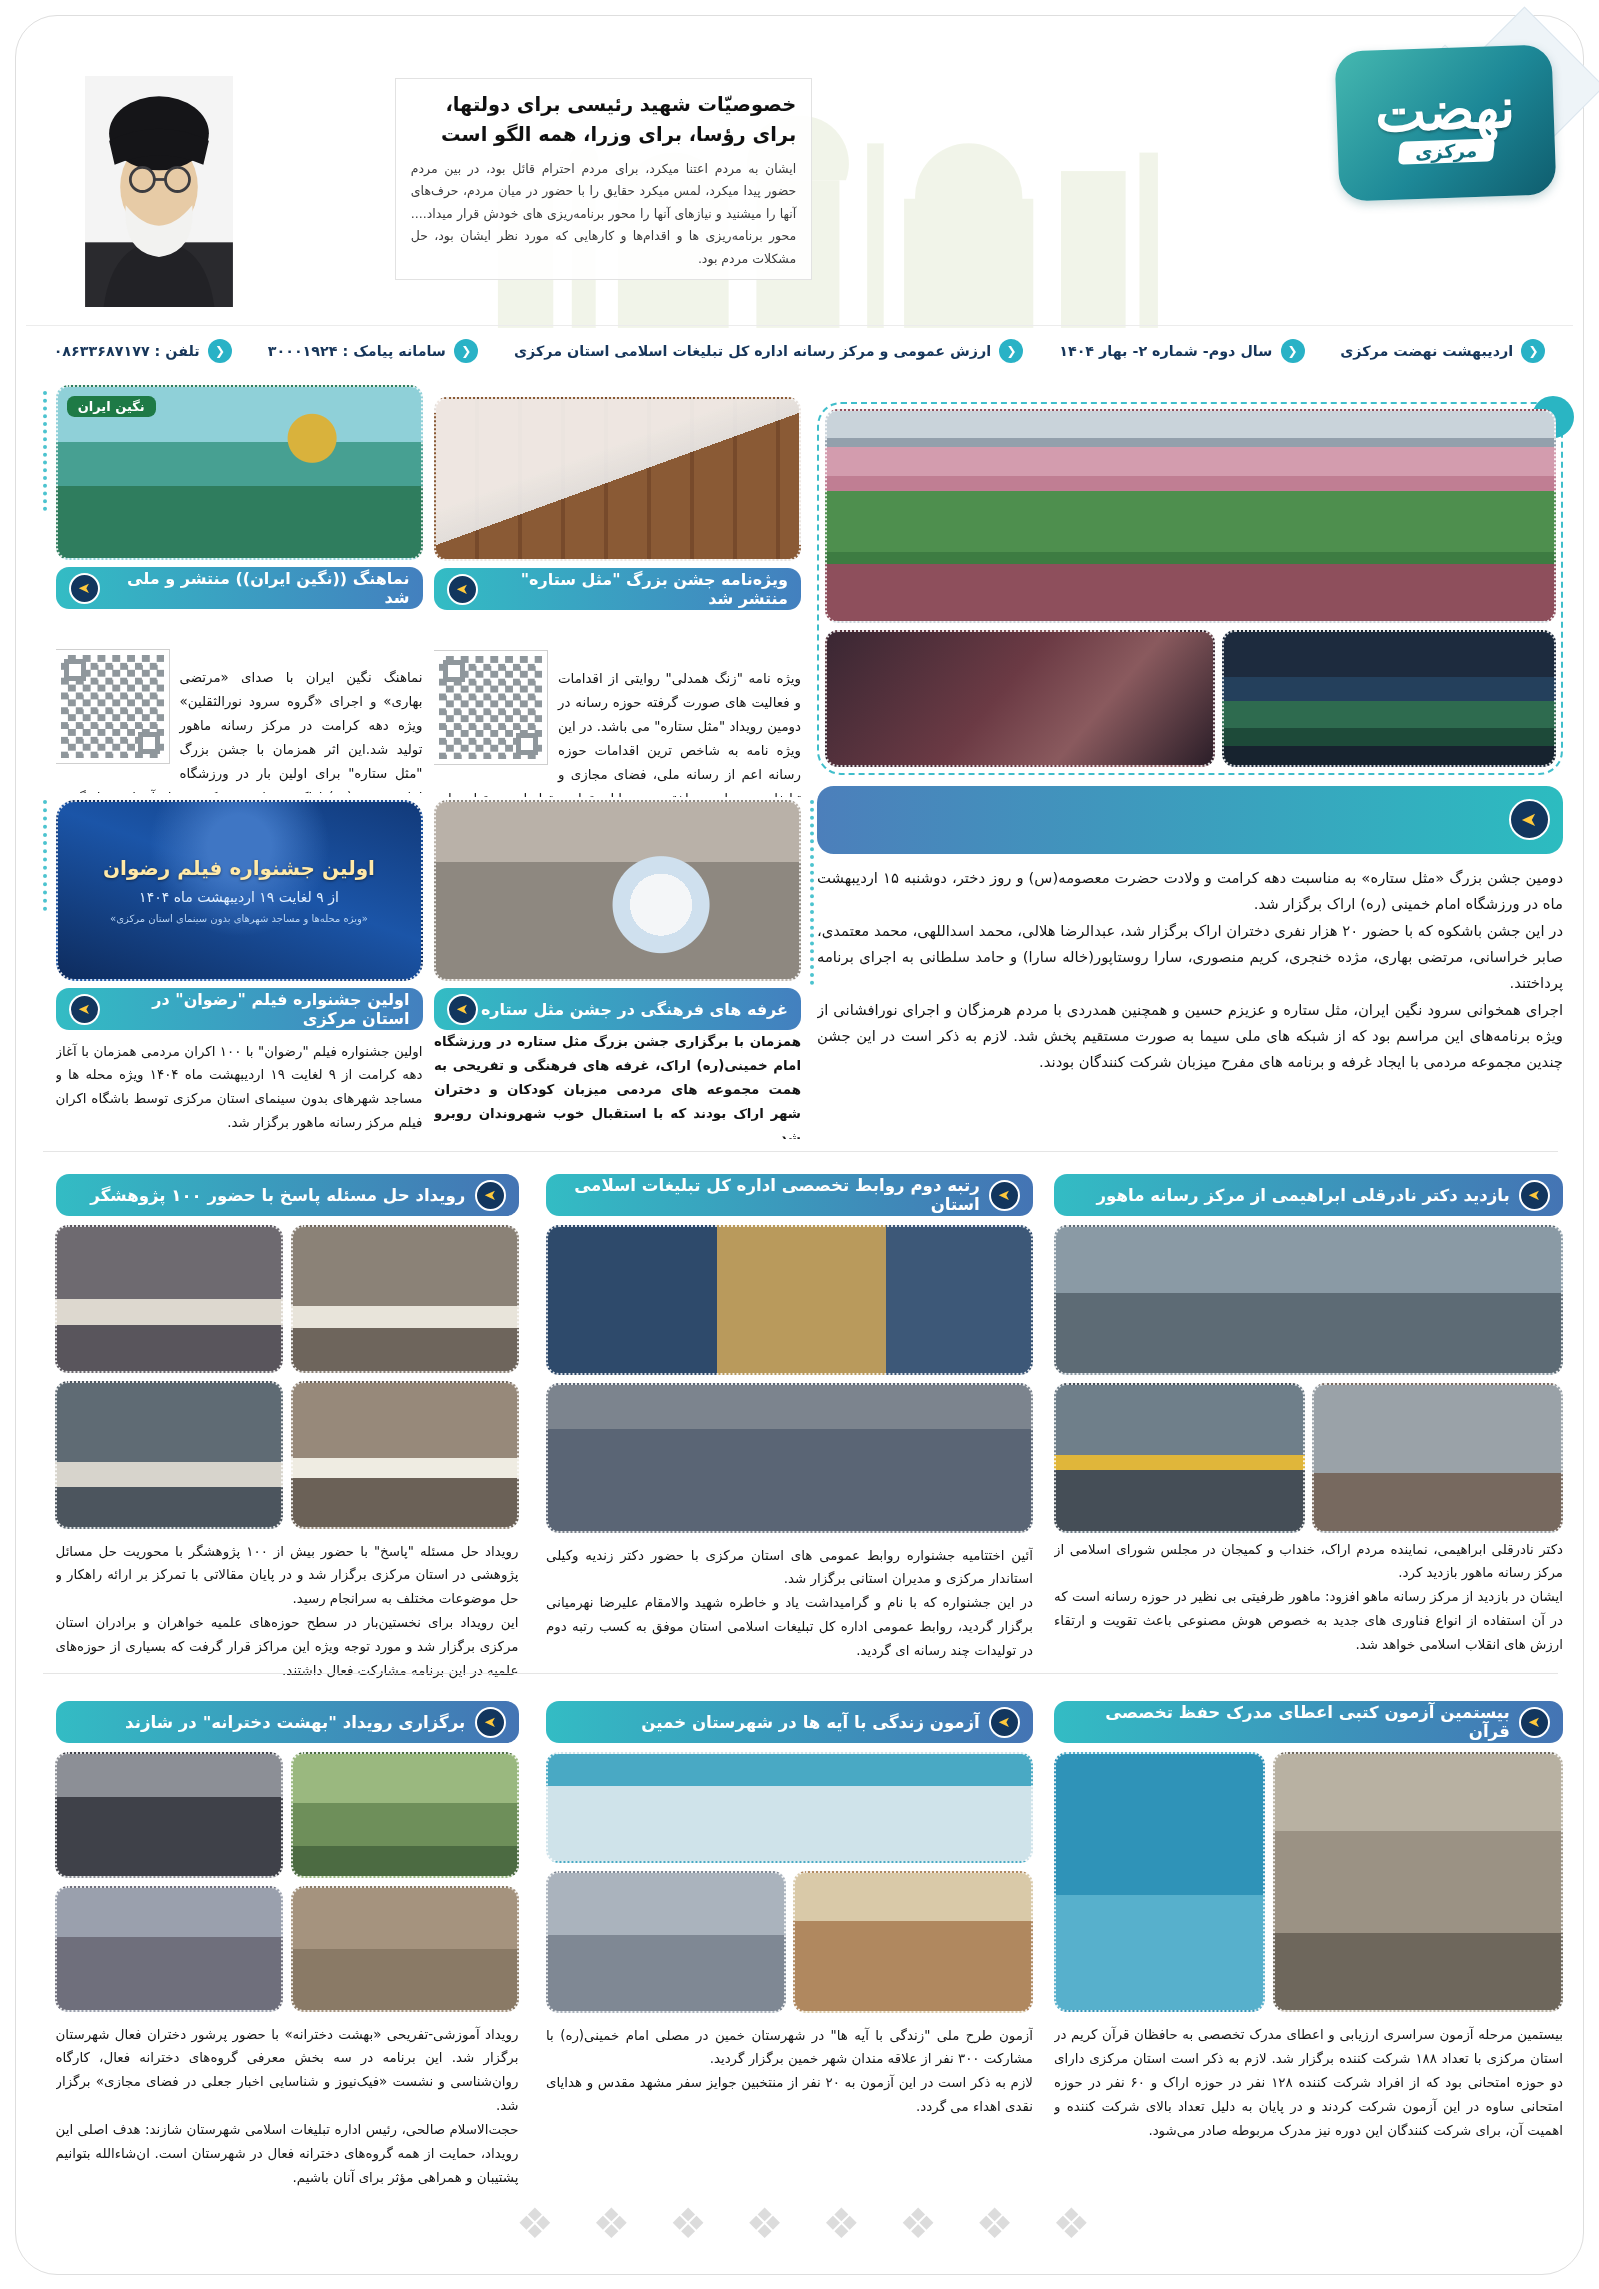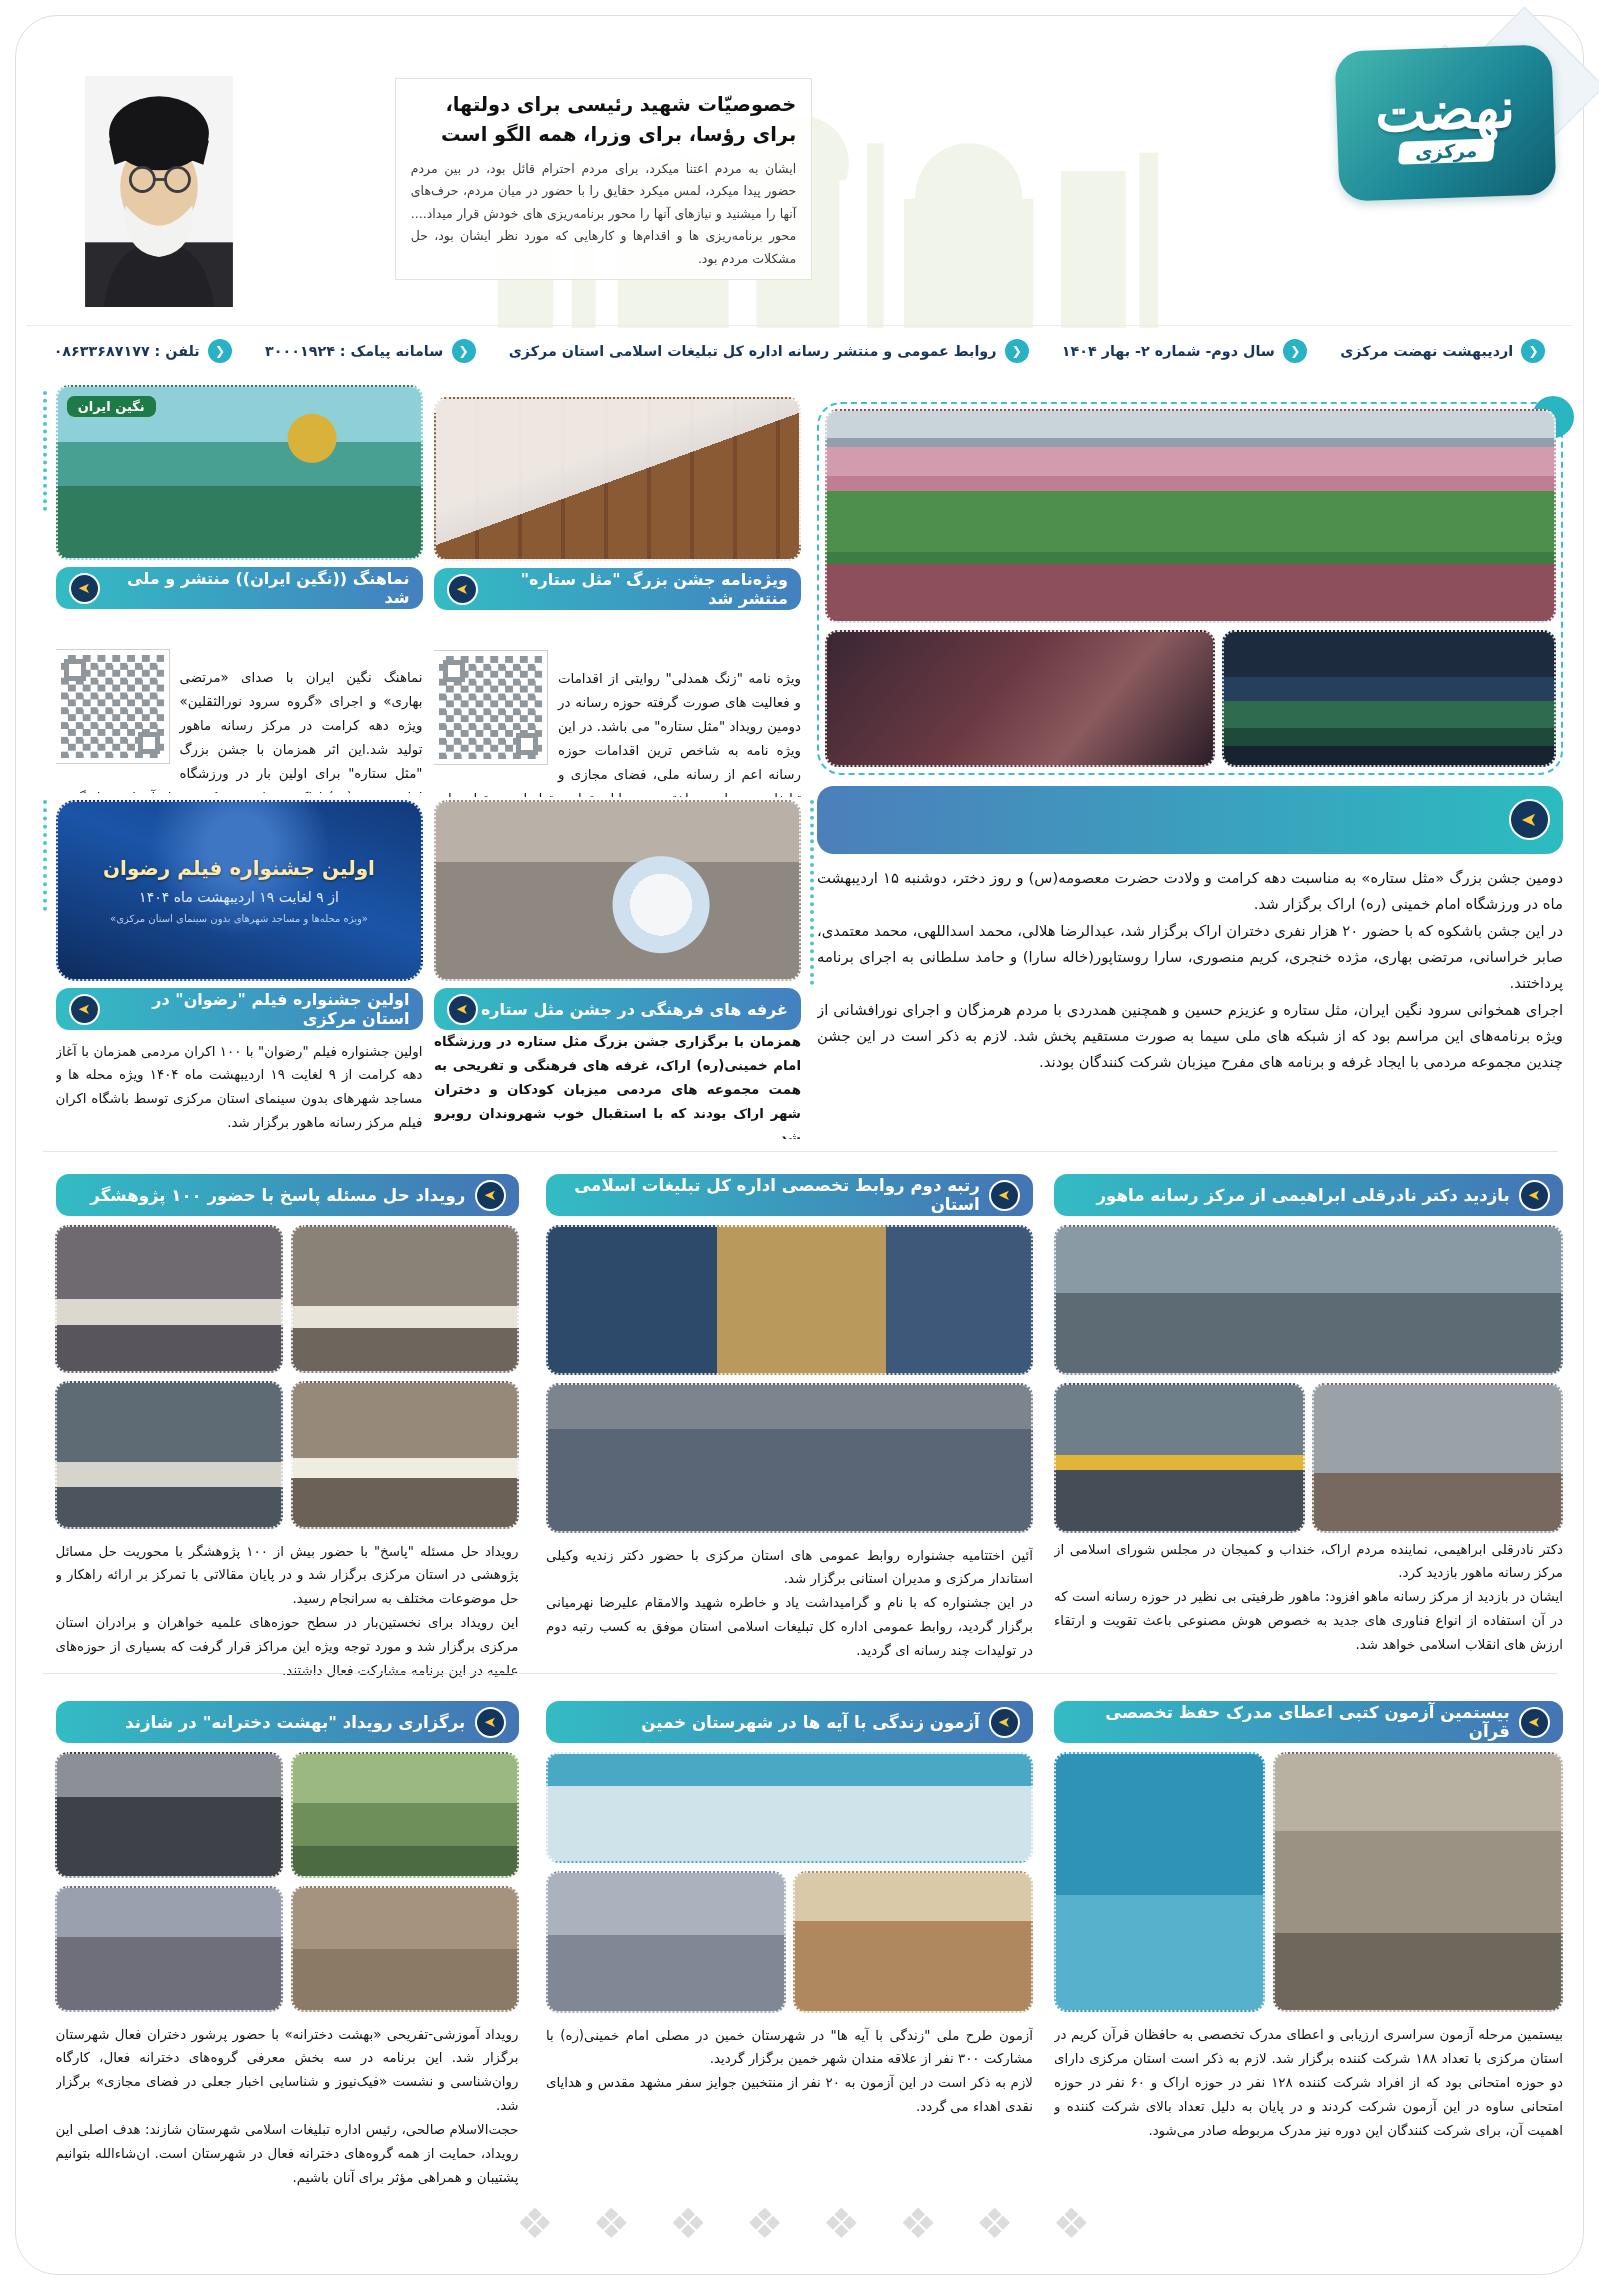--- a/index.html
+++ b/index.html
@@ -173,21 +173,21 @@
   <div class="iitem">
     <span class="icirc">
         <span>❮</span>
       </span>
     <span class="ilabel">سال دوم- شماره ۲- بهار ۱۴۰۴</span>
   </div>
   <div class="iitem">
     <span class="icirc">
         <span>❮</span>
       </span>
-    <span class="ilabel">روابط عمومی و منتشر رسانه اداره کل تبلیغات اسلامی استان مرکزی</span>
+    <span class="ilabel">ارزش عمومی و مرکز رسانه اداره کل تبلیغات اسلامی استان مرکزی</span>
   </div>
   <div class="iitem">
     <span class="icirc">
         <span>❮</span>
       </span>
     <span class="ilabel">سامانه پیامک : ۳۰۰۰۱۹۲۴</span>
   </div>
   <div class="iitem">
     <span class="icirc">
         <span>❮</span>

